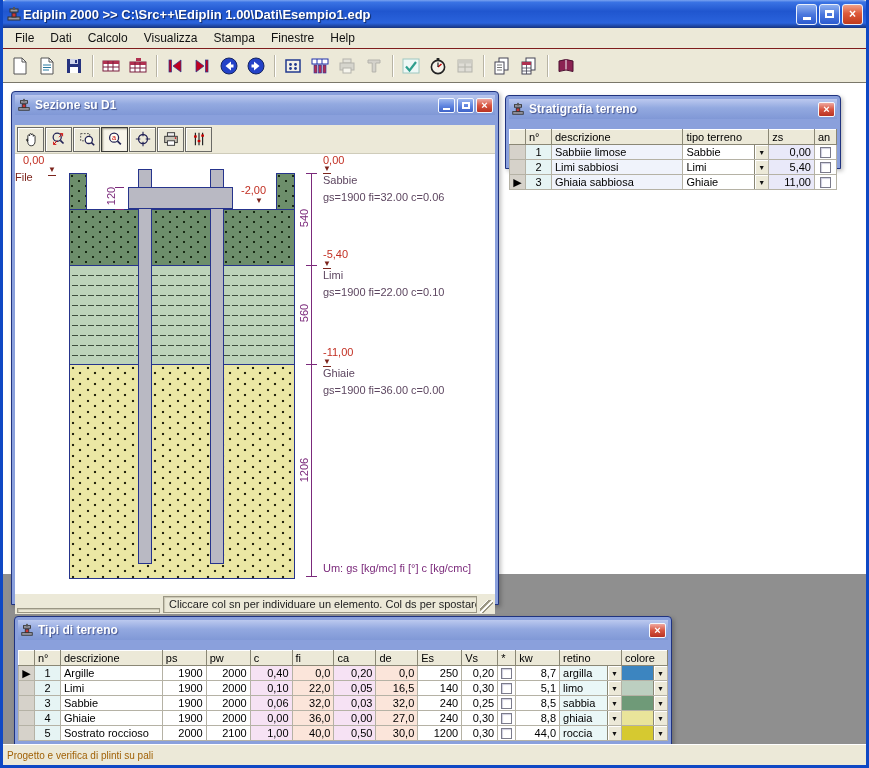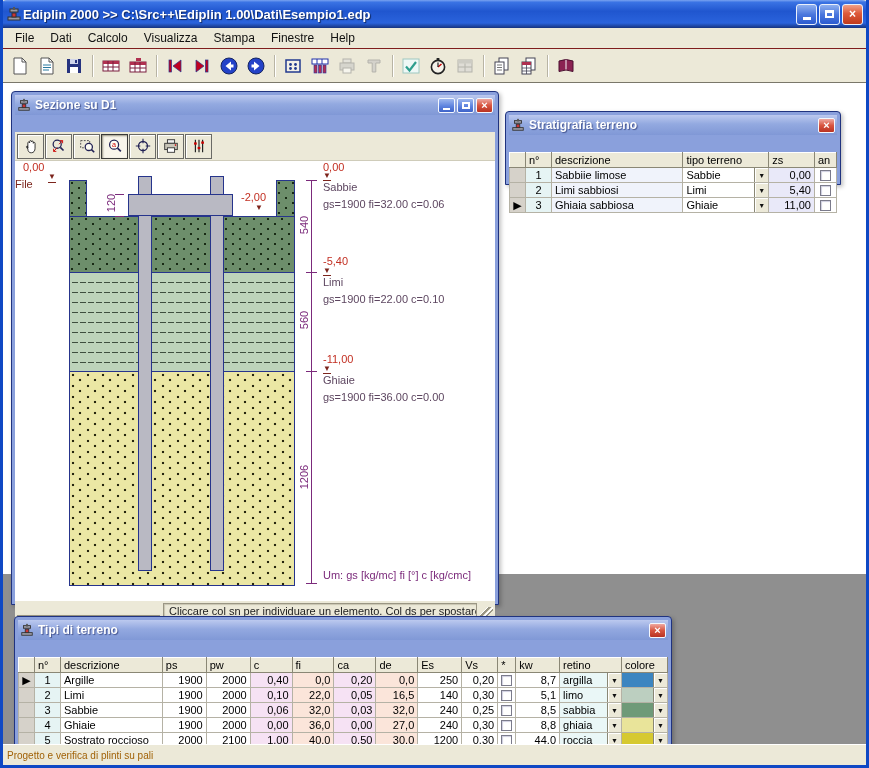--- a/index.html
+++ b/index.html
@@ -21,21 +21,21 @@
   .menubar span{padding:2px 8px;font-size:12px;color:#111;}
   .toolbar{position:absolute;left:0;top:49px;width:863px;height:33px;background:#ece9d8;display:flex;align-items:center;padding-left:4px;gap:1px;}
   .tb-btn{width:26px;height:26px;display:flex;align-items:center;justify-content:center;background:transparent;border:1px solid transparent;}
   .tb-btn.dis{opacity:.55;filter:grayscale(1);}
   .tb-sep{width:1px;height:22px;background:#b8b4a4;margin:0 4px;box-shadow:1px 0 0 #fff;}
   
   .mdi{position:absolute;left:0;top:82px;width:863px;height:662px;background:#8f8f8f;border-top:1px solid #7a776a;}
   .mdi-canvas{position:absolute;left:0;top:0;width:863px;height:491px;background:#fff;}
   
   .child{position:absolute;border:1px solid #20337f;background:#8aa0dc;padding:3px;border-radius:4px 4px 0 0;box-shadow:2px 2px 4px rgba(0,0,0,.25);}
-  .child-title{height:20px;display:flex;align-items:center;gap:4px;padding:0 2px;margin-bottom:17px;
+  .child-title{height:20px;display:flex;align-items:center;gap:4px;padding:0 2px;margin-bottom:10px;
     background:linear-gradient(180deg,#bcc9ef 0%,#93a9e0 45%,#8098d6 100%);}
   .child-title .t{color:#fff;font-weight:bold;font-size:12px;text-shadow:1px 1px 1px #44548f;white-space:nowrap;}
   .cbtn{width:17px;height:15px;border-radius:2px;border:1px solid #f4f7fd;display:flex;align-items:center;justify-content:center;
     background:linear-gradient(180deg,#9db7ee 0%,#5d83df 55%,#3e63c8 100%);color:#fff;font-size:11px;font-weight:bold;line-height:1;}
   .cbtn.close{background:linear-gradient(180deg,#efa8a0 0%,#d85540 50%,#b83222 100%);}
   .cbtn .glyph-min{width:7px;height:2px;margin-top:8px;}
   .cbtn .glyph-max{width:8px;height:7px;border-width:2px;border-top-width:2px;}
   .child-body{background:#ece9d8;}
   
   .sez-toolbar{height:29px;background:#ece9d8;display:flex;align-items:center;padding:2px 2px;gap:1px;border-bottom:1px solid #cfccba;}
@@ -389,21 +389,21 @@
         </div>
 
         <div class="sez-status">
           <div class="panel" style="width:143px;margin-top:12px;">Zoom caratteri/Sposta</div>
           <div class="panel" style="flex:1;">Cliccare col sn per individuare un elemento. Col ds per spostare il di:</div>
           <div class="grip"></div>
         </div>
       </div>
     </div>
 
-    <div class="child" style="left:502px;top:28px;width:336px;height:74px;">
+    <div class="child" style="left:502px;top:12px;width:336px;height:74px;">
       <div class="child-title">
         <svg width="14" height="14" viewBox="0 0 16 16">
           <rect x="2" y="11" width="12" height="3" fill="#9a9aa6" stroke="#333"></rect>
             <rect x="6" y="7" width="4" height="4" fill="#c33" stroke="#333"></rect>
           <rect x="4" y="3" width="8" height="3" fill="#9a9aa6" stroke="#333"></rect>
             <rect x="7" y="1" width="2" height="3" fill="#555"></rect>
           </svg>
         <span class="t">Stratigrafia terreno</span>
         <div class="tbtns">
           <div class="cbtn close">

